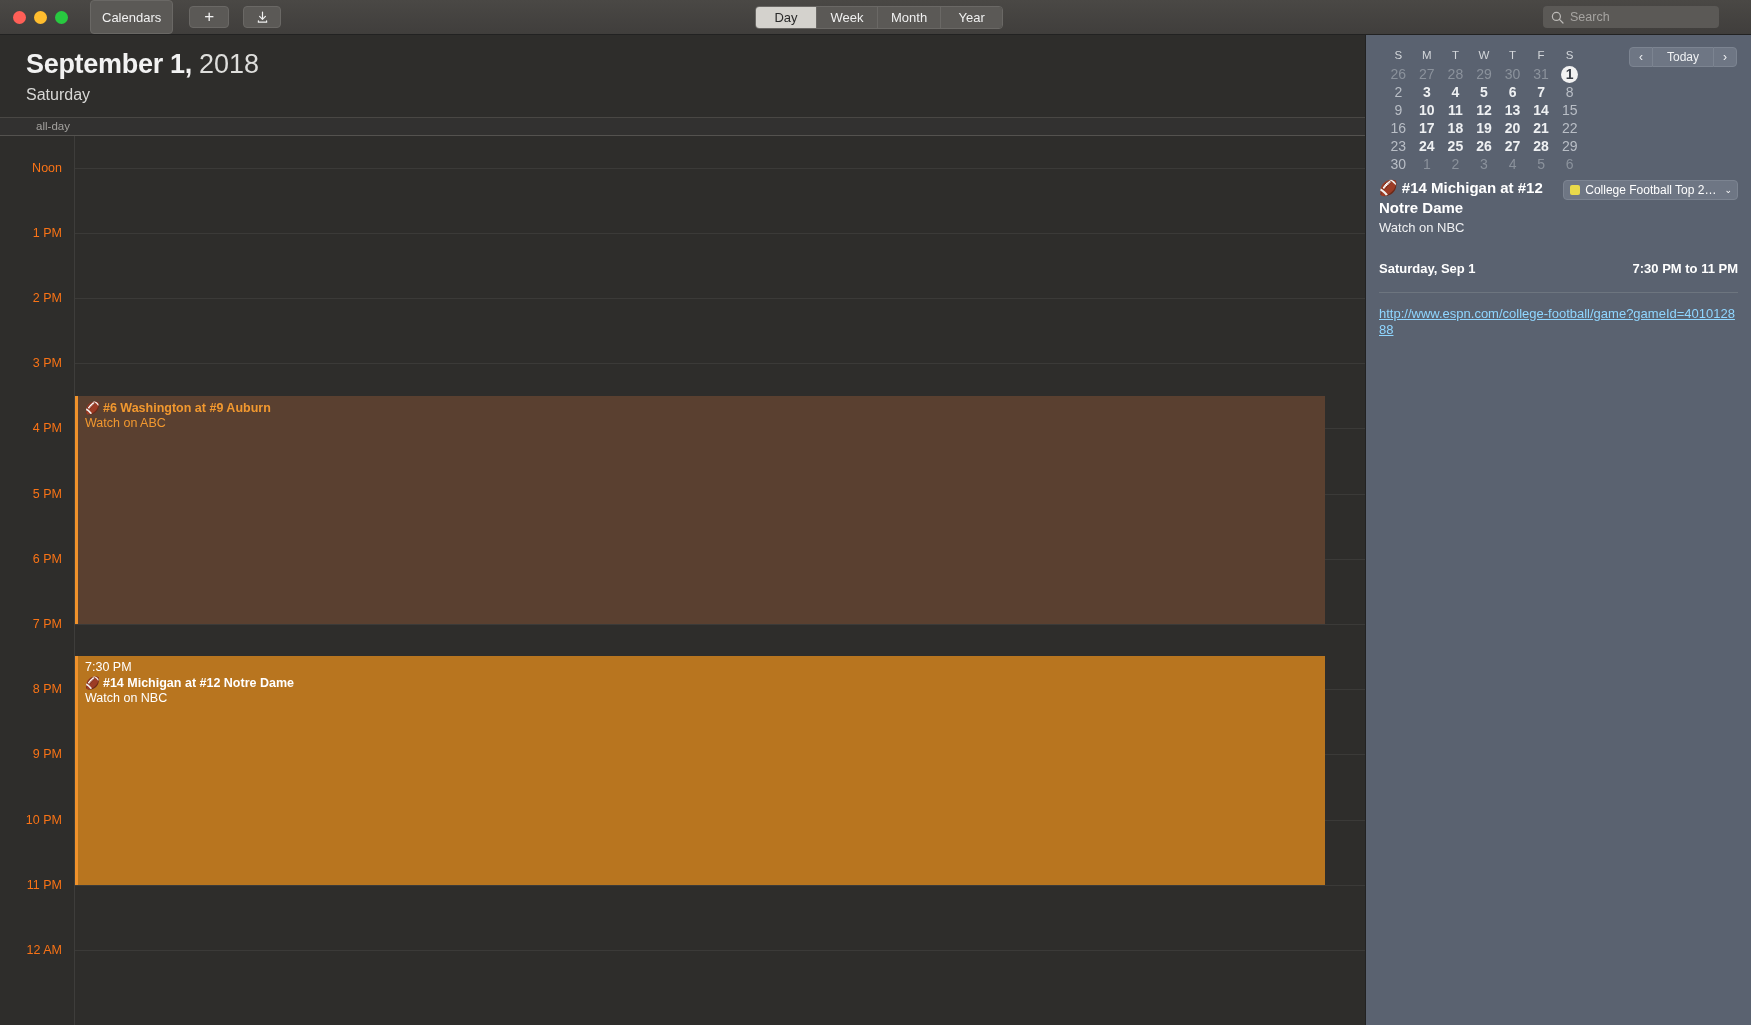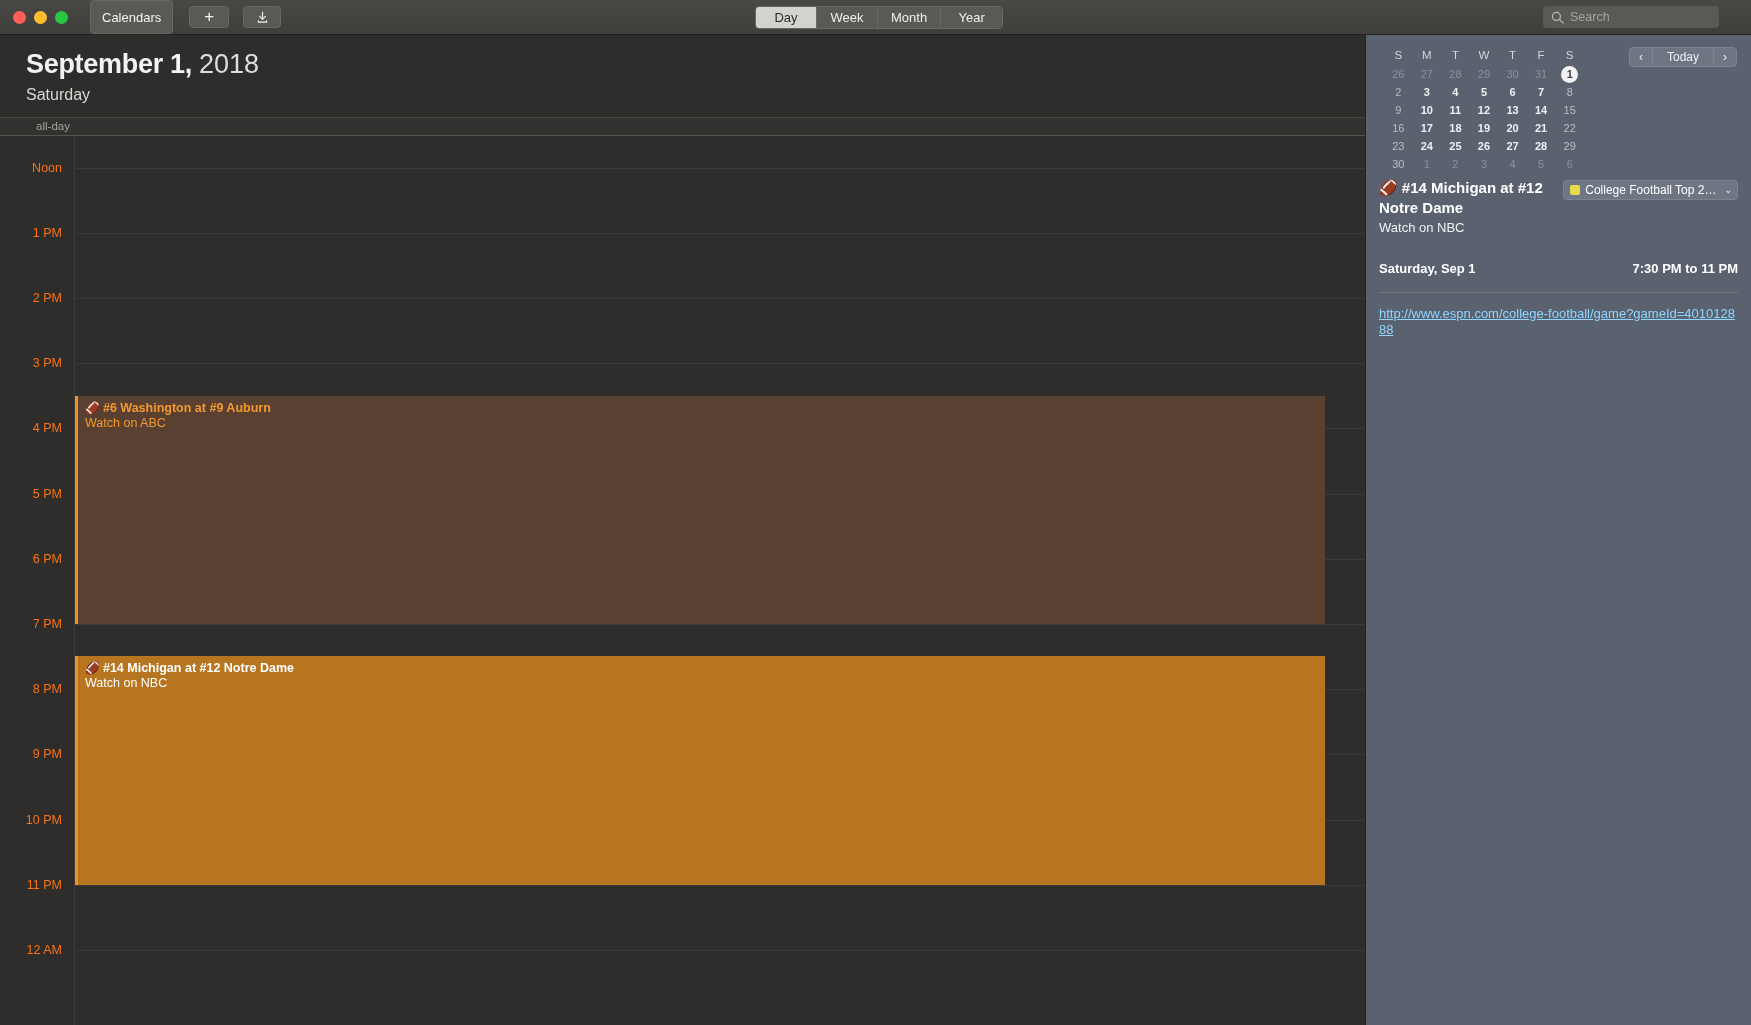--- a/index.html
+++ b/index.html
@@ -110,21 +110,21 @@
   }
 
   
   #minical { position:absolute; left:18px; top:12px; width:200px; }
   #minical table { border-collapse:collapse; width:100%; }
   #minical th {
     font-size:11.5px; font-weight:normal; color:#d3d6da;
     padding:2px 0 4px; width:28px; text-align:center;
   }
   #minical td {
-    font-size:11px; text-align:center; height:18px;
+    font-size:14px; text-align:center; height:18px;
     width:28px; color:#eef0f2; font-weight:bold; cursor:default;
   }
   #minical td.dim { color:#8b929c; font-weight:normal; }
   #minical td.wknd { color:#b9bec6; font-weight:normal; }
   #minical td.today span {
     display:inline-block; width:17px; height:17px; line-height:17px;
     border-radius:50%; background:#f2f2f2; color:#3a3f48; font-weight:bold;
   }
 
   
@@ -244,20 +244,21 @@
         <div class="gutter-line" style="top: 749px;"></div>
         <div class="hr-label" style="top: 807px;">12 AM</div>
         <div class="gutter-line" style="top: 814px;"></div>
       </div>
     <div id="events-layer">
         <div class="event" id="event-1" style="top: 260px; height: 228px; background: rgb(90, 64, 48); border-left: 3px solid rgb(240, 146, 43);">
           <div class="etitle"><span class="fb">🏈</span>#6 Washington at #9 Auburn</div>
           <div class="enote">Watch on ABC</div>
         </div>
         <div class="event" id="event-2" style="top: 520px; height: 229px; background: rgb(184, 117, 31); border-left: 3px solid rgb(240, 146, 43);">
+          <div class="etime">7:30 PM</div>
           <div class="etitle"><span class="fb">🏈</span>#14 Michigan at #12 Notre Dame</div>
           <div class="enote">Watch on NBC</div>
         </div>
       </div>
   </div>
 </div>
 
 <div id="sidebar">
 
   <div id="minical">

